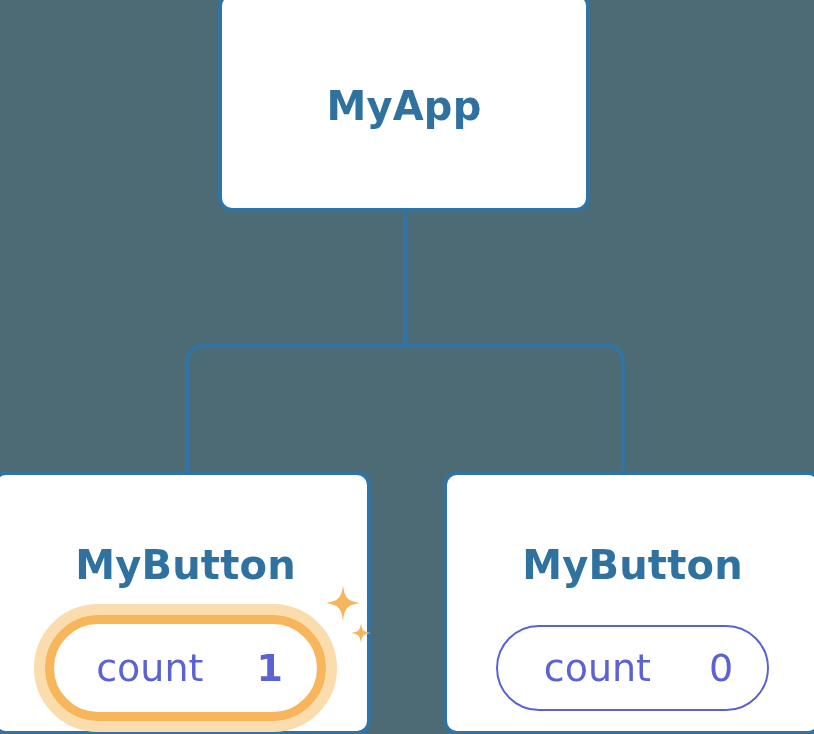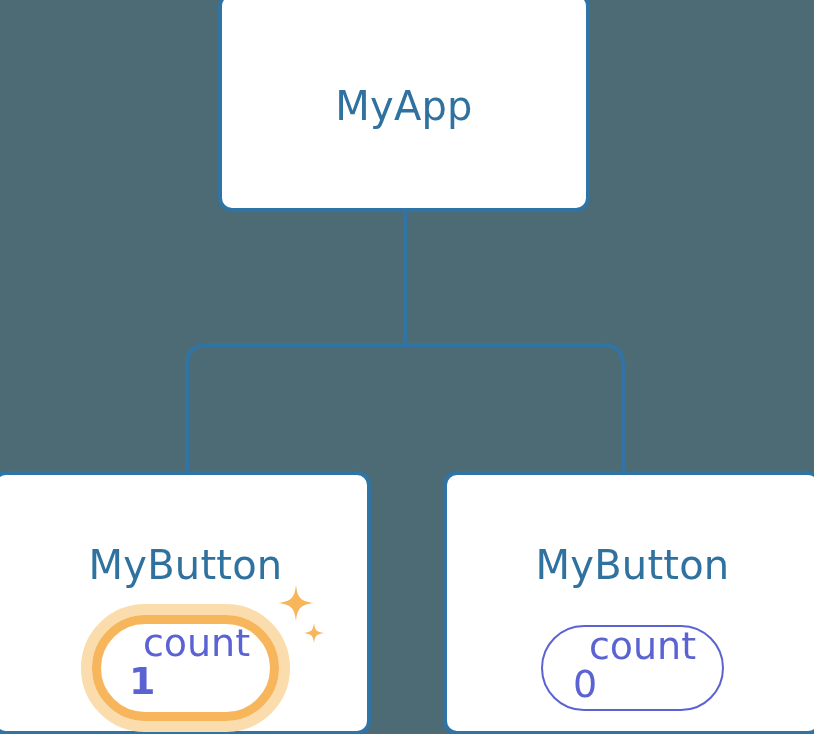--- a/index.html
+++ b/index.html
@@ -66,21 +66,21 @@
   #node-child-1 {
     left: 443px;
     top: 471px;
     width: 379px;
     height: 264px;
   }
 
   .node-title {
     color: #30729f;
     font-size: 40px;
-    font-weight: 400;
+    font-weight: 700;
     letter-spacing: 0.2px;
     line-height: 1;
     text-align: center;
     user-select: none;
   }
 
   .child-inner {
     position: absolute;
     left: 0;
     right: 0;
@@ -99,25 +99,24 @@
   
   .pill-wrap {
     position: relative;
     margin-top: 30px;
     display: inline-block;
   }
 
   .pill {
     position: relative;
     display: flex;
-    align-items: flex-start;
+    align-items: center;
     background: #ffffff;
     box-sizing: border-box;
     z-index: 2;
-    flex-direction: column;
   }
 
   
   .pill.plain {
     border: 2px solid #5b63d3;
     border-radius: 999px;
     height: 86px;
   }
   .pill.plain .pill-key {
     color: #5b63d3;

